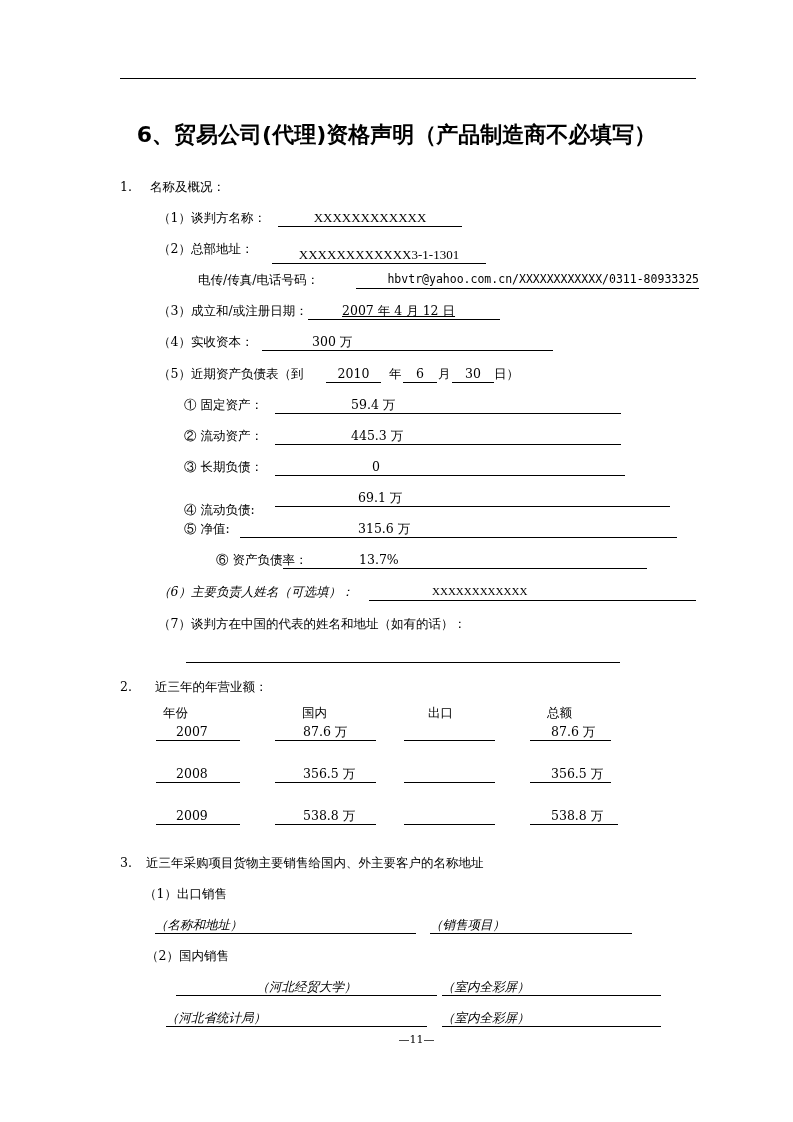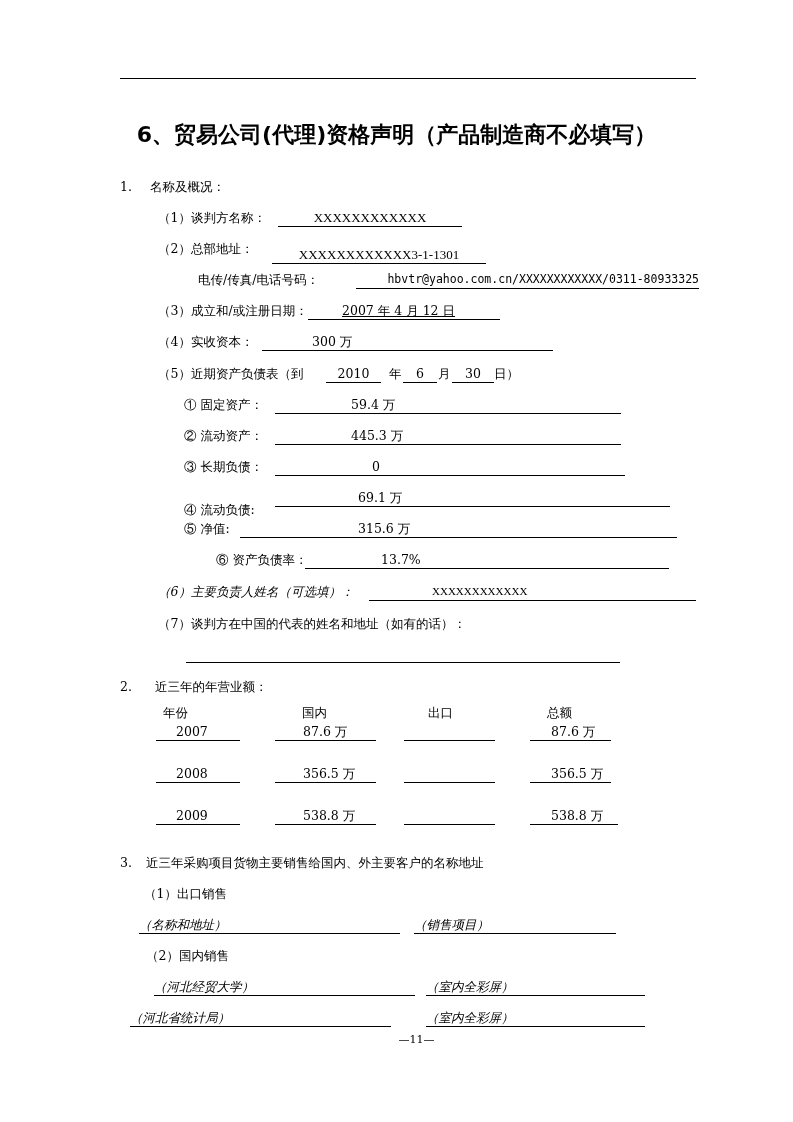--- a/index.html
+++ b/index.html
@@ -5,21 +5,21 @@
   html, body { margin:0; padding:0; background:#ffffff; }
   body { width:793px; height:1122px; position:relative; overflow:hidden;
          font-family:"DejaVu Serif", "Liberation Serif", serif; color:#000; font-size:12.5px; }
   .abs { position:absolute; white-space:nowrap; line-height:16px; }
   .hr-top { position:absolute; left:120px; top:78px; width:576px; height:0; border-top:1px solid #000; }
   .title { position:absolute; left:0; width:793px; top:120px; text-align:center;
            font-family:"DejaVu Sans", "Liberation Sans", sans-serif; font-weight:bold; font-size:22px; }
   .uline { position:absolute; border-bottom:1px solid #000; height:16px; line-height:15px; white-space:nowrap; }
   .mono { font-family:"DejaVu Sans Mono","Liberation Mono", monospace; font-size:11.5px; }
   .times { font-family:"Liberation Serif", serif; font-size:13px; }
-  .ital { font-style:italic; }
+  .ital { font-style:italic;margin-left:16px; }
   .footer { position:absolute; left:0; width:793px; top:1033px; text-align:center; font-size:11px;margin-left:20px; }
 </style>
 </head>
 <body>
 
 <div class="hr-top"></div>
 <div class="title">6、贸易公司(代理)资格声明（产品制造商不必填写）</div>
 
 <div class="abs" style="left:120px;top:179px;">1.</div>
 <div class="abs" style="left:150px;top:179px;">名称及概况：</div>
@@ -56,21 +56,21 @@
 <div class="abs" style="left:184px;top:459px;">③ 长期负债：</div>
 <div class="uline" style="left:275px;top:459px;width:350px;"><span style="padding-left:97px;">0</span></div>
 
 <div class="abs" style="left:184px;top:490px;margin-top:12px;">④ 流动负债:</div>
 <div class="uline" style="left:275px;top:490px;width:395px;"><span style="padding-left:83px;">69.1 万</span></div>
 
 <div class="abs" style="left:184px;top:521px;">⑤ 净值:</div>
 <div class="uline" style="left:240px;top:521px;width:437px;"><span style="padding-left:118px;">315.6 万</span></div>
 
 <div class="abs" style="left:184px;top:552px;margin-left:32px;">⑥ 资产负债率：</div>
-<div class="uline" style="left:305px;top:552px;width:364px;"><span style="padding-left:76px;">13.7%</span></div>
+<div class="uline" style="left:283px;top:552px;width:364px;"><span style="padding-left:76px;">13.7%</span></div>
 
 <div class="abs" style="left:158px;top:584px;font-style:italic;">（6）主要负责人姓名（可选填）：</div>
 <div class="uline times" style="left:369px;top:584px;width:327px;font-size:11px;"><span style="padding-left:63px;">XXXXXXXXXXXX</span></div>
 
 <div class="abs" style="left:158px;top:616px;">（7）谈判方在中国的代表的姓名和地址（如有的话）：</div>
 <div class="uline" style="left:186px;top:646px;width:434px;"></div>
 
 <div class="abs" style="left:120px;top:679px;">2.</div>
 <div class="abs" style="left:155px;top:679px;">近三年的年营业额：</div>
 
@@ -95,18 +95,18 @@
 <div class="uline" style="left:530px;top:808px;width:88px;"><span style="padding-left:21px;">538.8 万</span></div>
 
 <div class="abs" style="left:120px;top:855px;">3.</div>
 <div class="abs" style="left:146px;top:855px;">近三年采购项目货物主要销售给国内、外主要客户的名称地址</div>
 
 <div class="abs" style="left:144px;top:886px;">（1）出口销售</div>
 <div class="uline ital" style="left:139px;top:917px;width:261px;">（名称和地址）</div>
 <div class="uline ital" style="left:414px;top:917px;width:202px;">（销售项目）</div>
 
 <div class="abs" style="left:146px;top:948px;">（2）国内销售</div>
-<div class="uline ital" style="left:154px;top:979px;width:261px;">（河北经贸大学）</div>
+<div class="uline ital" style="left:160px;top:979px;width:261px;text-align:center;">（河北经贸大学）</div>
 <div class="uline ital" style="left:426px;top:979px;width:219px;">（室内全彩屏）</div>
-<div class="uline ital" style="left:130px;top:1010px;width:261px;font-style:italic;">（河北省统计局）</div>
+<div class="uline ital" style="left:150px;top:1010px;width:261px;font-style:italic;">（河北省统计局）</div>
 <div class="uline ital" style="left:426px;top:1010px;width:219px;">（室内全彩屏）</div>
 
 <div class="footer">—11—</div>
 
 </body></html>

